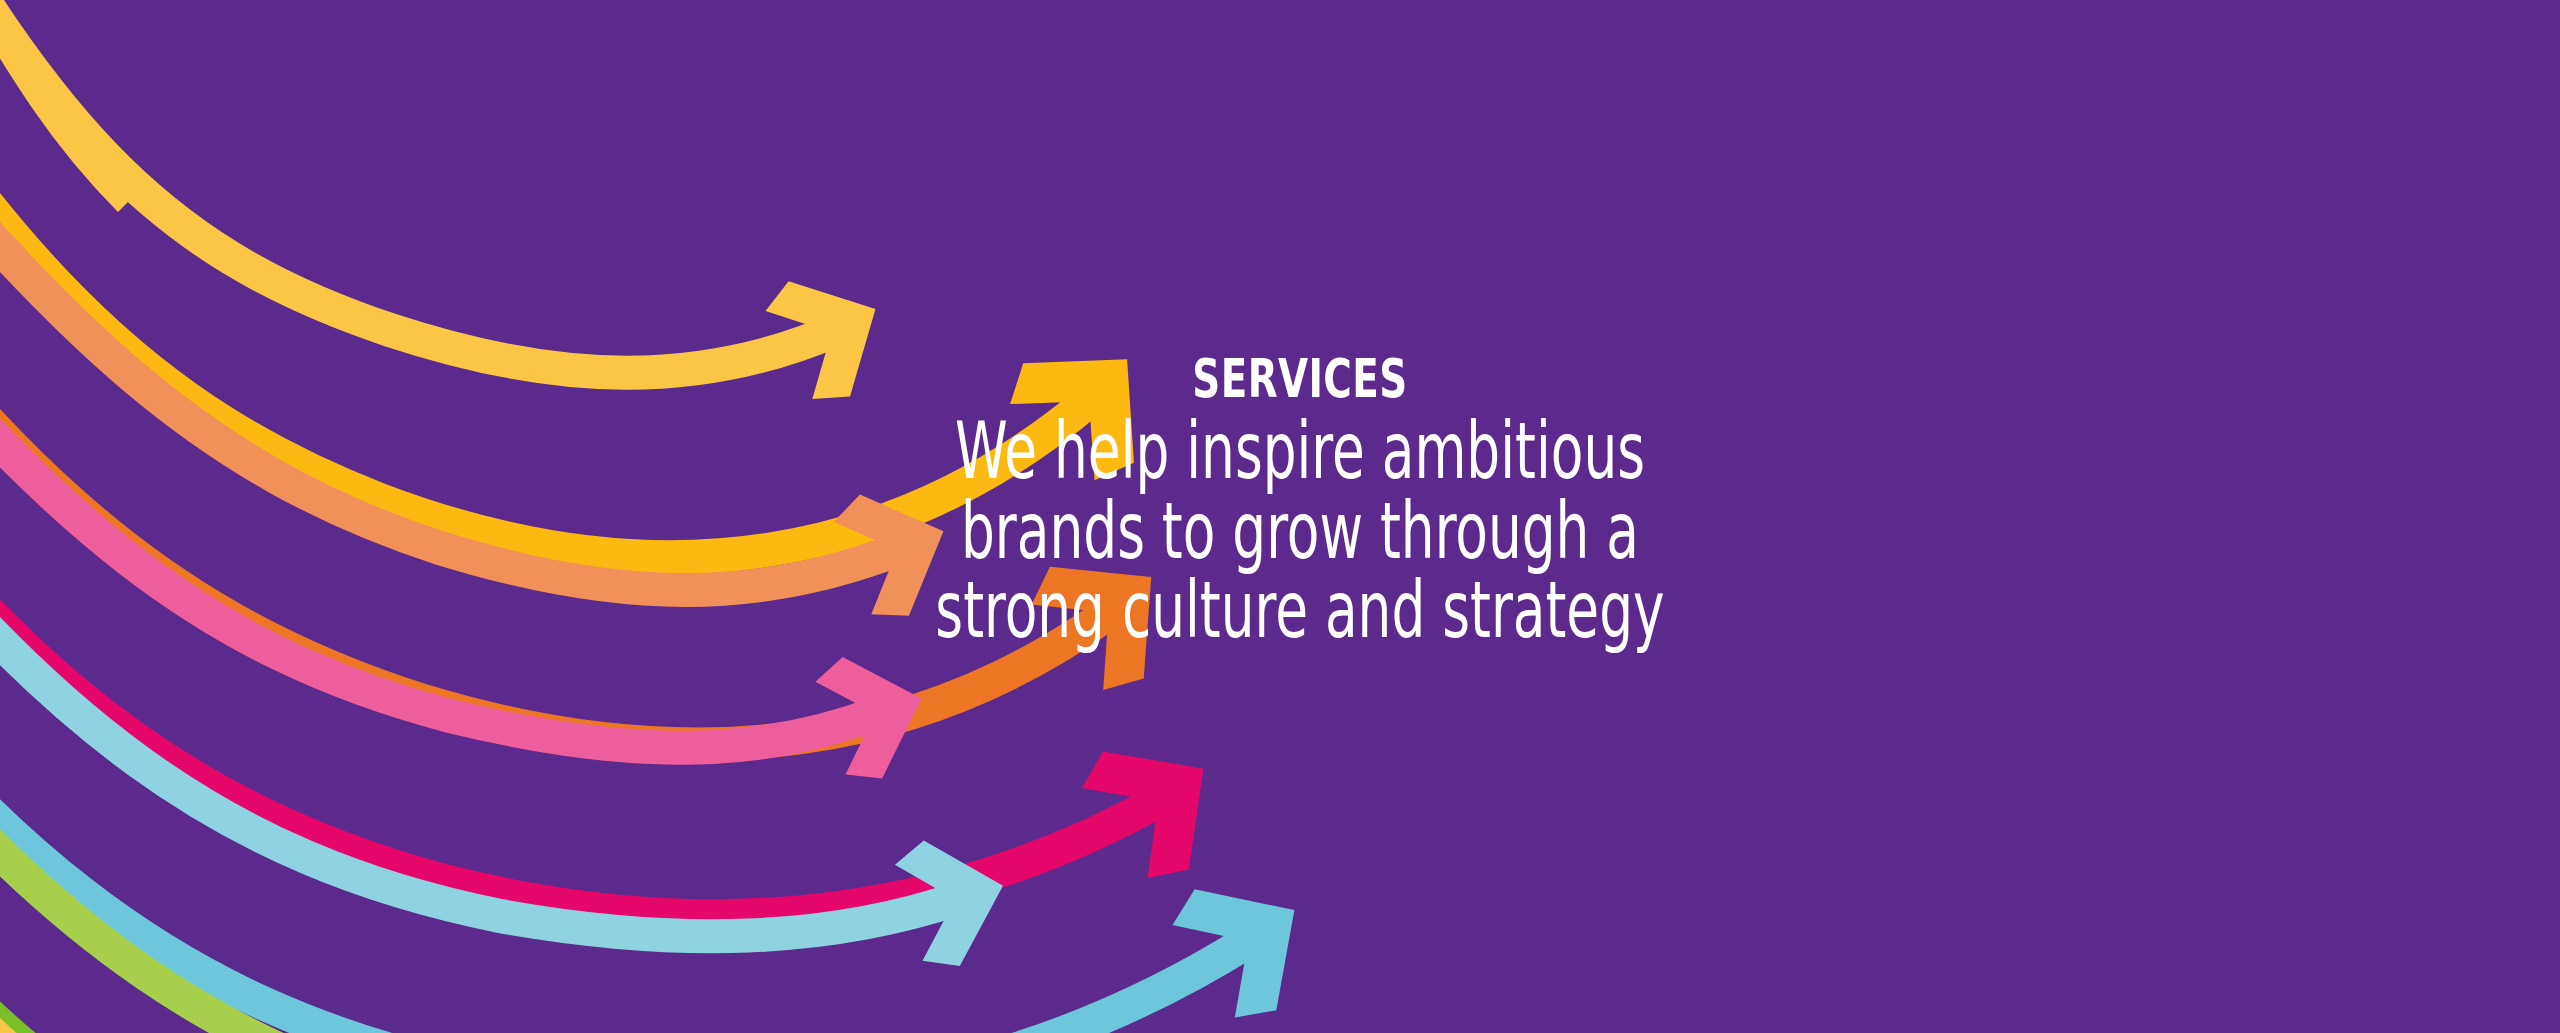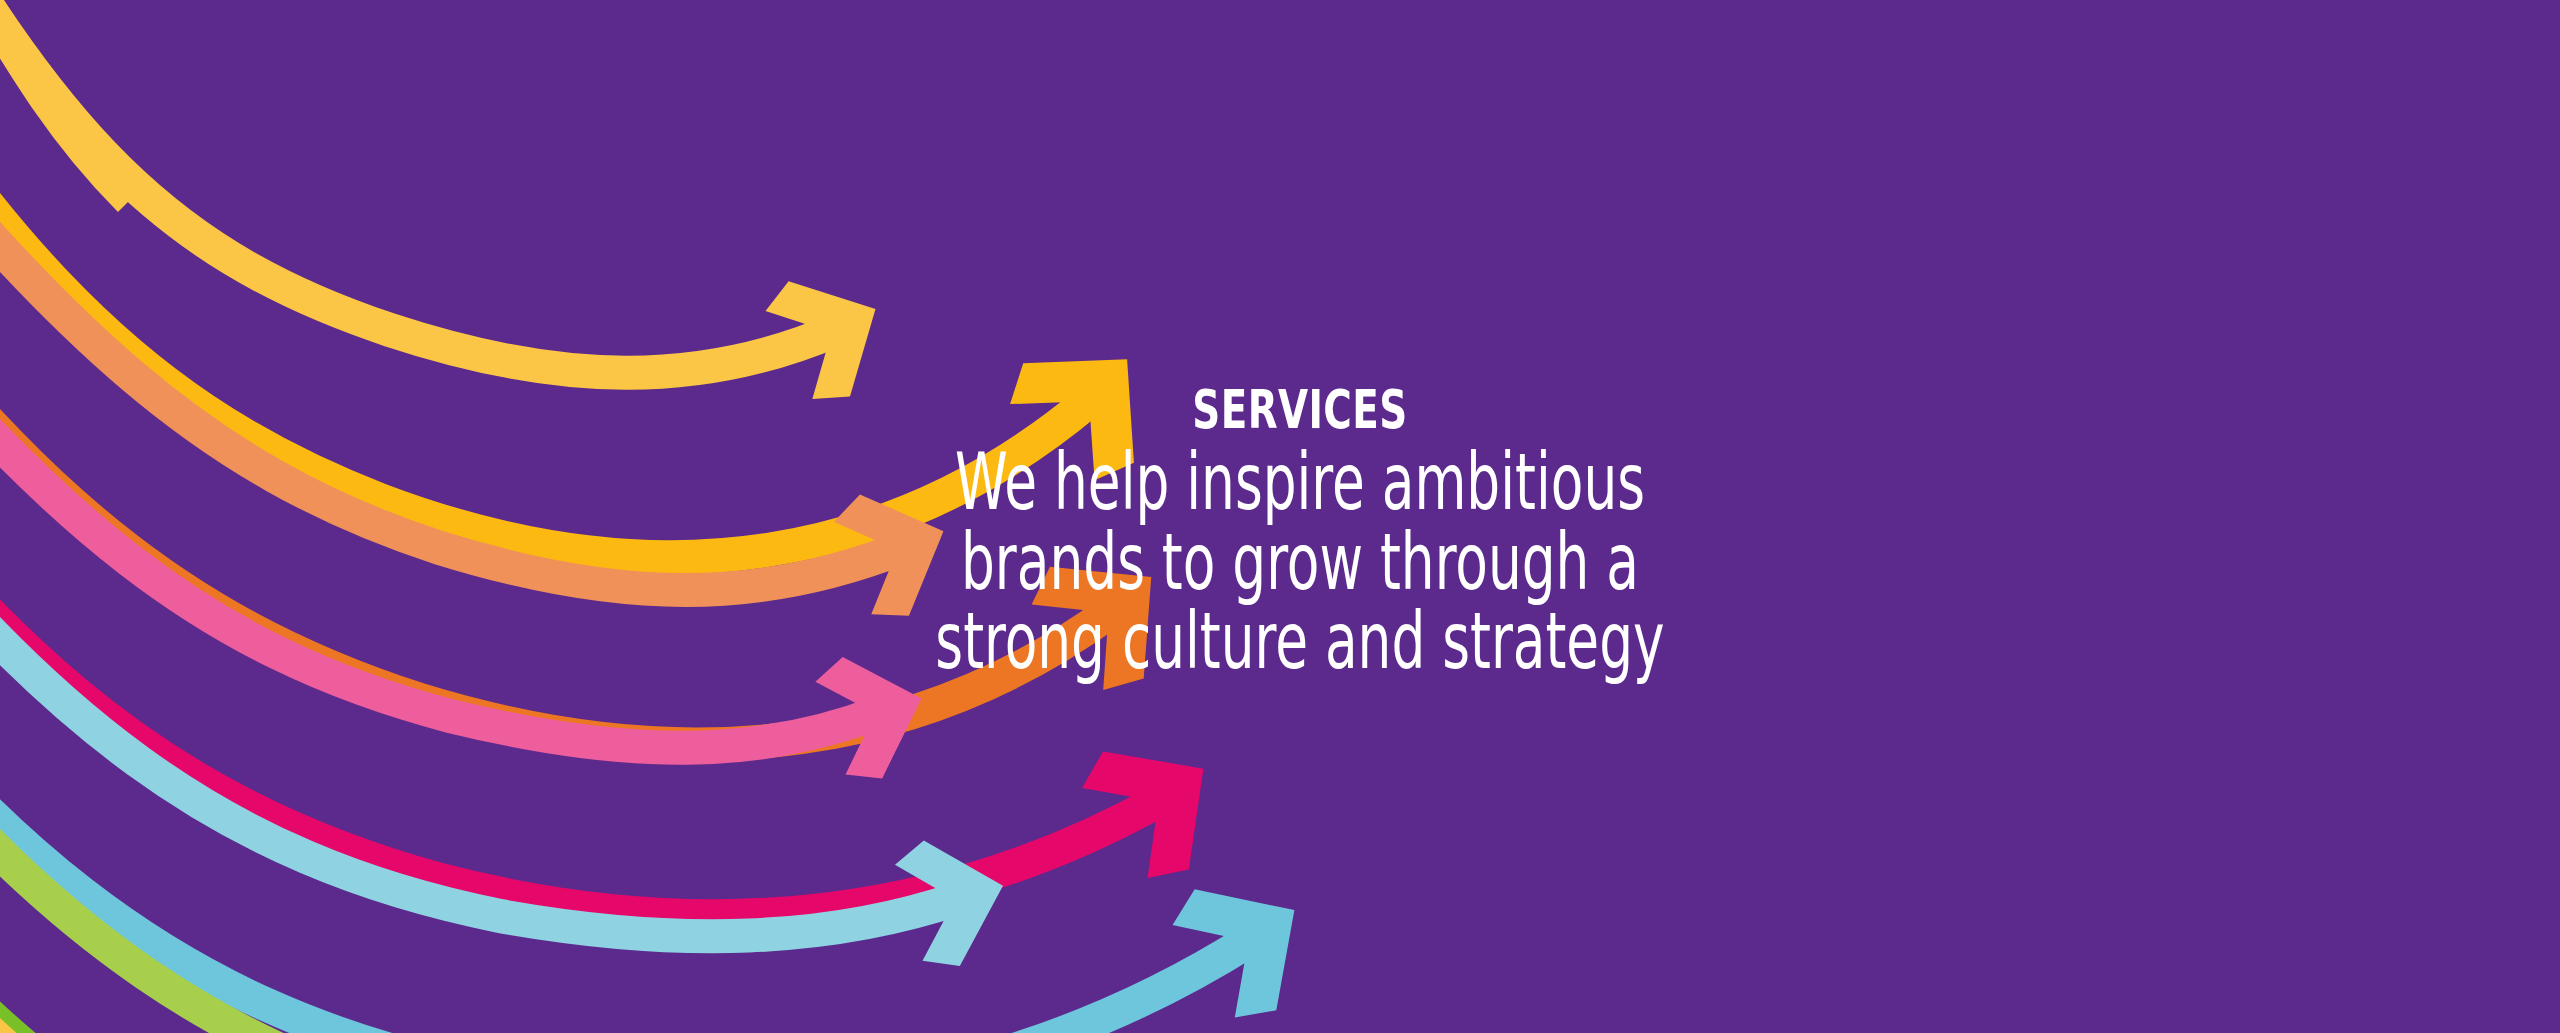--- a/index.html
+++ b/index.html
@@ -24,21 +24,20 @@
     display: block;
   }
   #hero-copy {
     position: absolute;
     left: 780px;
     top: 352px;
     width: 1040px;
     text-align: center;
     color: #ffffff;
     z-index: 5;
-    margin-top: 31px;
   }
   #eyebrow {
     font-family: "DejaVu Sans Condensed", "Liberation Sans Narrow", "Liberation Sans", sans-serif;
     font-weight: 700;
     font-size: 54px;
     letter-spacing: 0.5px;
     line-height: 1.0;
     margin: 0 0 6px 0;
     transform: scaleX(0.80);
     transform-origin: center top;

